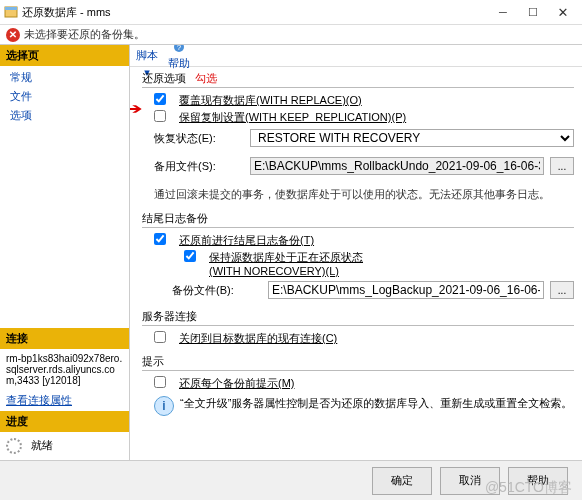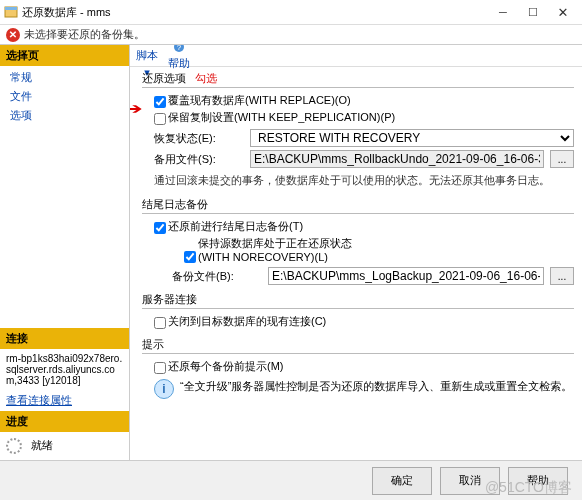--- a/index.html
+++ b/index.html
@@ -19,25 +19,25 @@
     .sbitem { padding: 2px 10px; color: #0645ad; cursor: pointer; }
     .conn { padding: 4px 6px; word-break: break-all; font-size: 10px; }
     .connlink { color: #0645ad; padding: 3px 6px; text-decoration: underline; cursor: pointer; display:block;}
     .spinner { width: 16px; height: 16px; border: 2px dotted #999; border-radius: 50%; display: inline-block; vertical-align: middle; margin: 3px 6px 3px 6px;}
     .content { flex: 1; overflow: auto; padding: 0; position: relative; }
     .toolbar { height: 22px; display: flex; align-items: center; padding: 0 6px; gap: 10px; border-bottom: 1px solid #ddd; margin-bottom: 4px;}
     .tlink { color: #0645ad; display: inline-flex; align-items: center; gap: 3px; flex-direction: column;}
     .tico { width:12px;height:12px; display:inline-block;}
     .section { margin: 3px 8px 7px 12px; }
     .fieldset-label { border-bottom: 1px solid #bbb; padding-bottom: 1px; margin-bottom: 4px; }
-    .chkline { display: flex; align-items: flex-end; gap: 2px; padding: 1px 0 1px 12px; }
+    .chkline { display: flex; align-items: flex-start; gap: 13px; padding: 1px 0 1px 12px; text-decoration: underline; }
     .chkline input[type=checkbox] { width: 12px; height: 12px; }
     .arrow { color: #d00; font-size: 16px; position: absolute; left: -4px; top: 54px; transform: scaleX(1.5);}
     .anno { color: #d00; }
-    .row { display: flex; align-items: center; gap: 6px; margin: 3px 0 3px 12px; }
+    .row { display: flex; align-items: center; gap: 6px; margin: 3px 0 10px 12px; }
     .row .lbl { width: 90px; }
     .row select, .row input[type=text] { flex: 1; font-size: 12px; height: 18px; border: 1px solid #aaa; padding: 0 3px; background:#fff;}
     .row input[readonly] { background: #eee; }
     .dots { width: 24px; height: 18px; border: 1px solid #aaa; background: #eee; font-size: 10px; display:flex;align-items:center;justify-content:center;}
     .desc { padding: 2px 0 2px 12px; color: #333; }
     .indent { margin-left: 30px; }
     .info { display: flex; align-items: flex-start; gap: 6px; padding: 4px 0 4px 12px; }
     .infoico { width: 20px; height: 20px; border-radius: 50%; background: #cfe8ff; border: 1px solid #5aa0d8; color:#2a6db5; display:flex;align-items:center;justify-content:center; font-weight:bold; font-size:12px; flex-shrink:0;}
     .buttons { position: absolute; bottom: 0; left: 0; right: 0; height: 40px; border-top: 1px solid #ccc; display: flex; justify-content: flex-end; align-items: center; gap: 8px; padding: 0 14px; background:#f0f0f0;}
     .btn { min-width: 60px; height: 28px; border: 1px solid #aaa; background: #e9e9e9; font-size: 11px; padding: 0 12px; cursor:pointer;}

